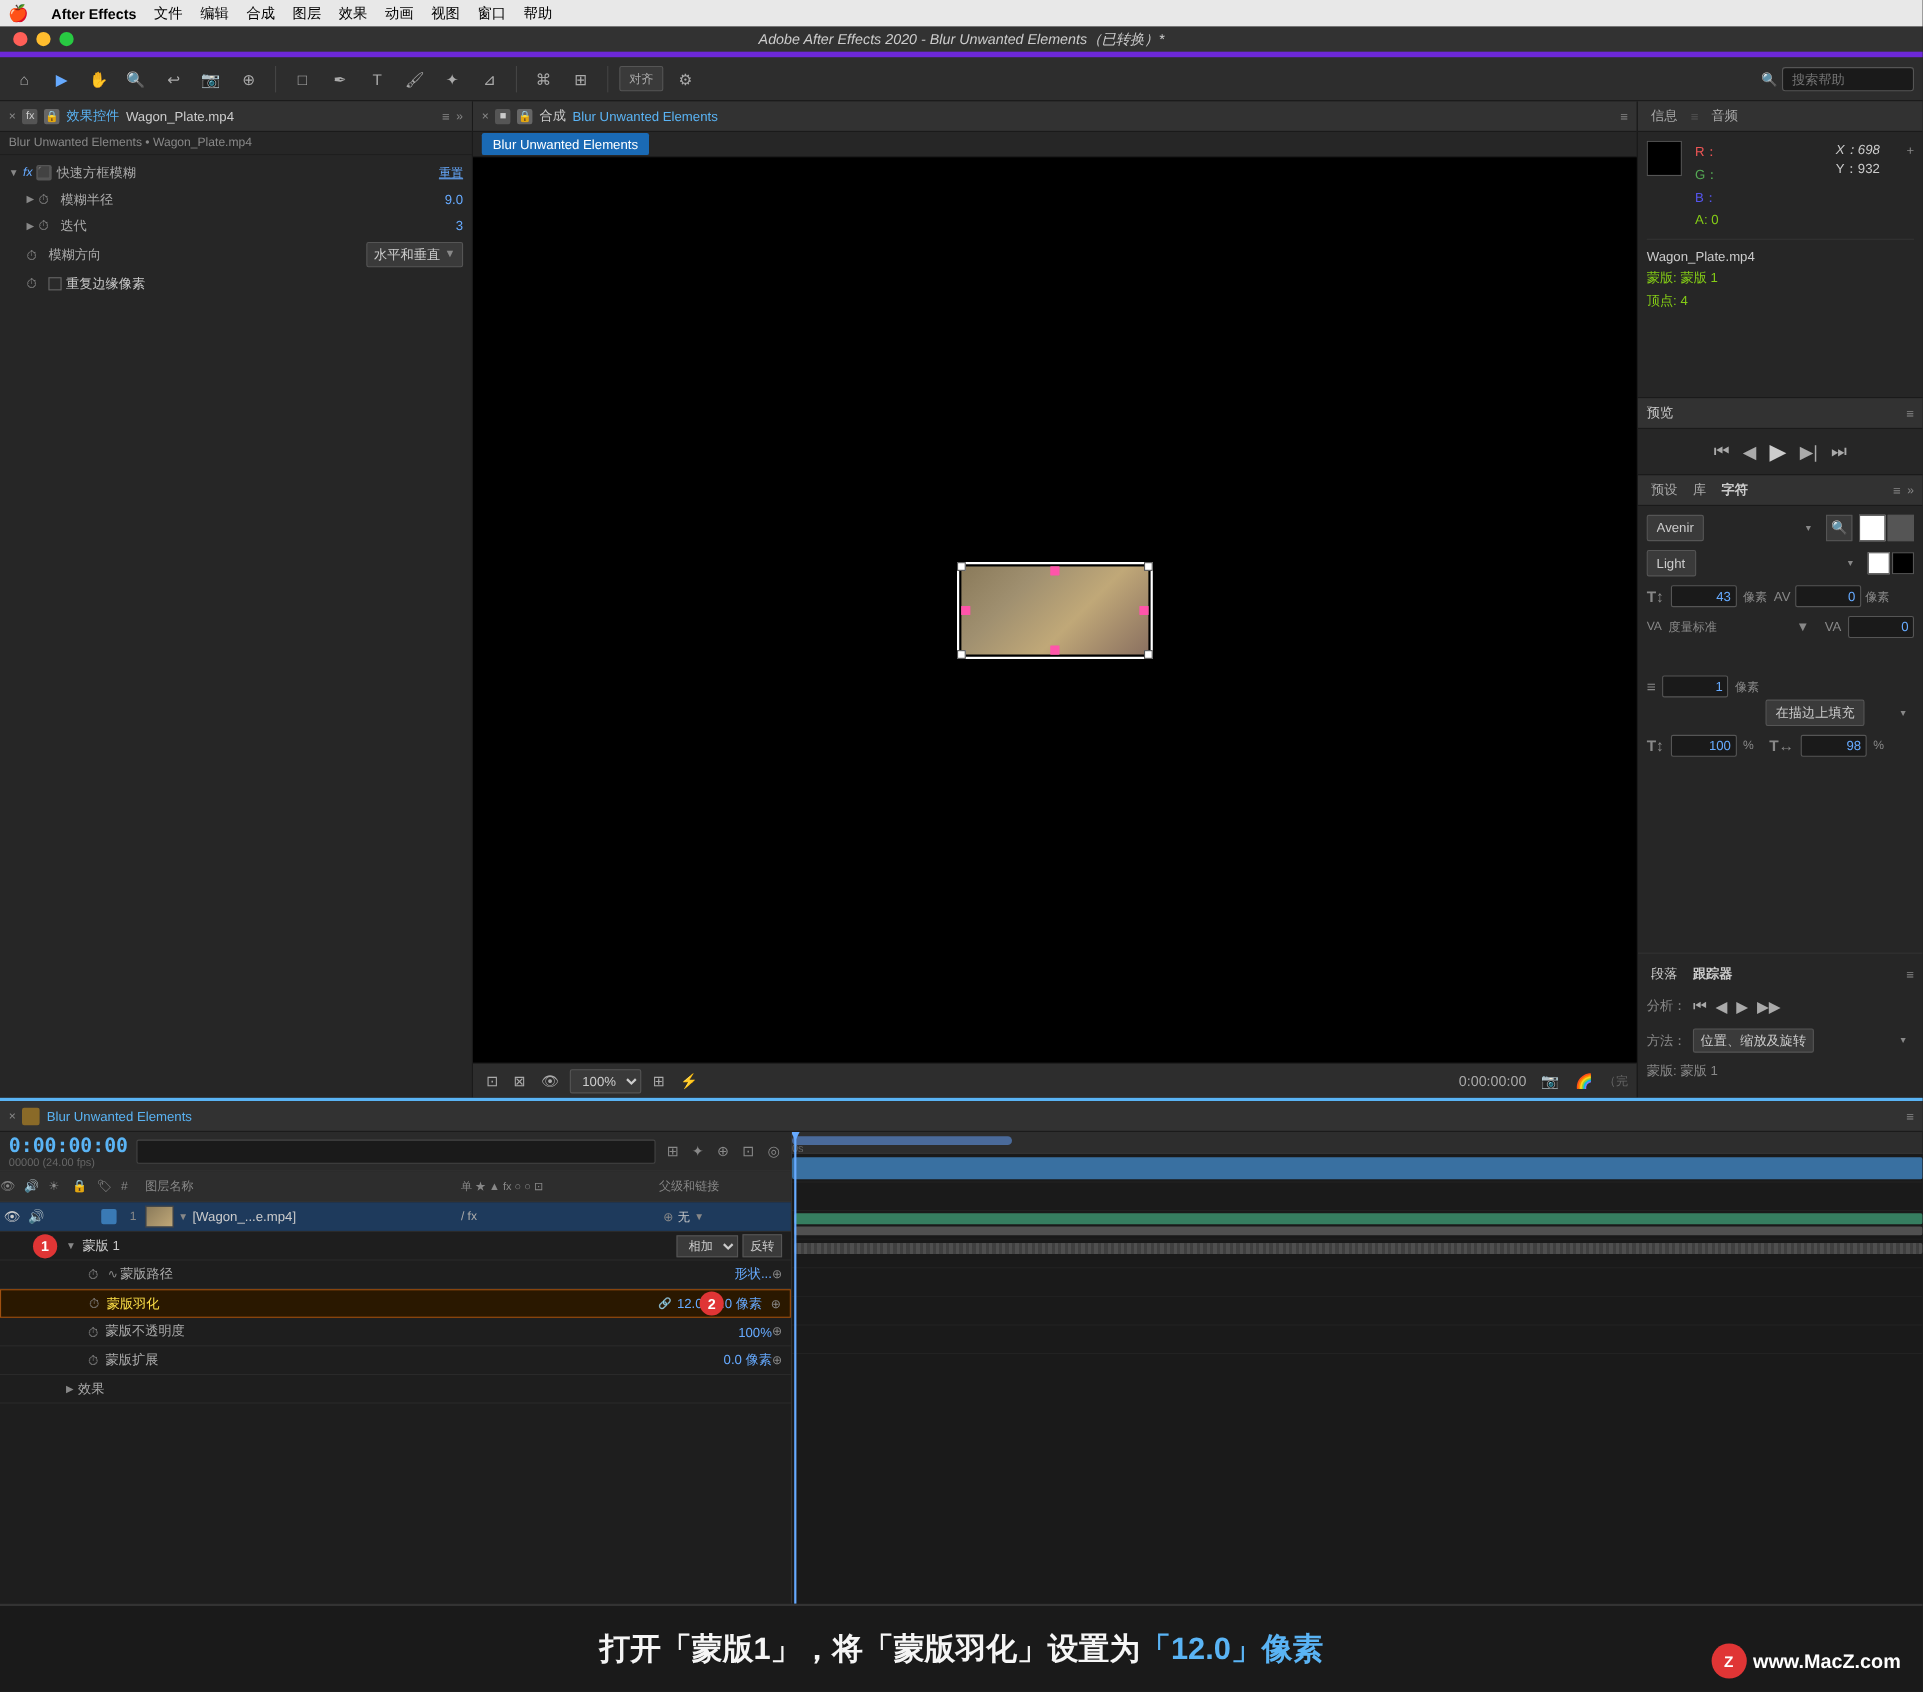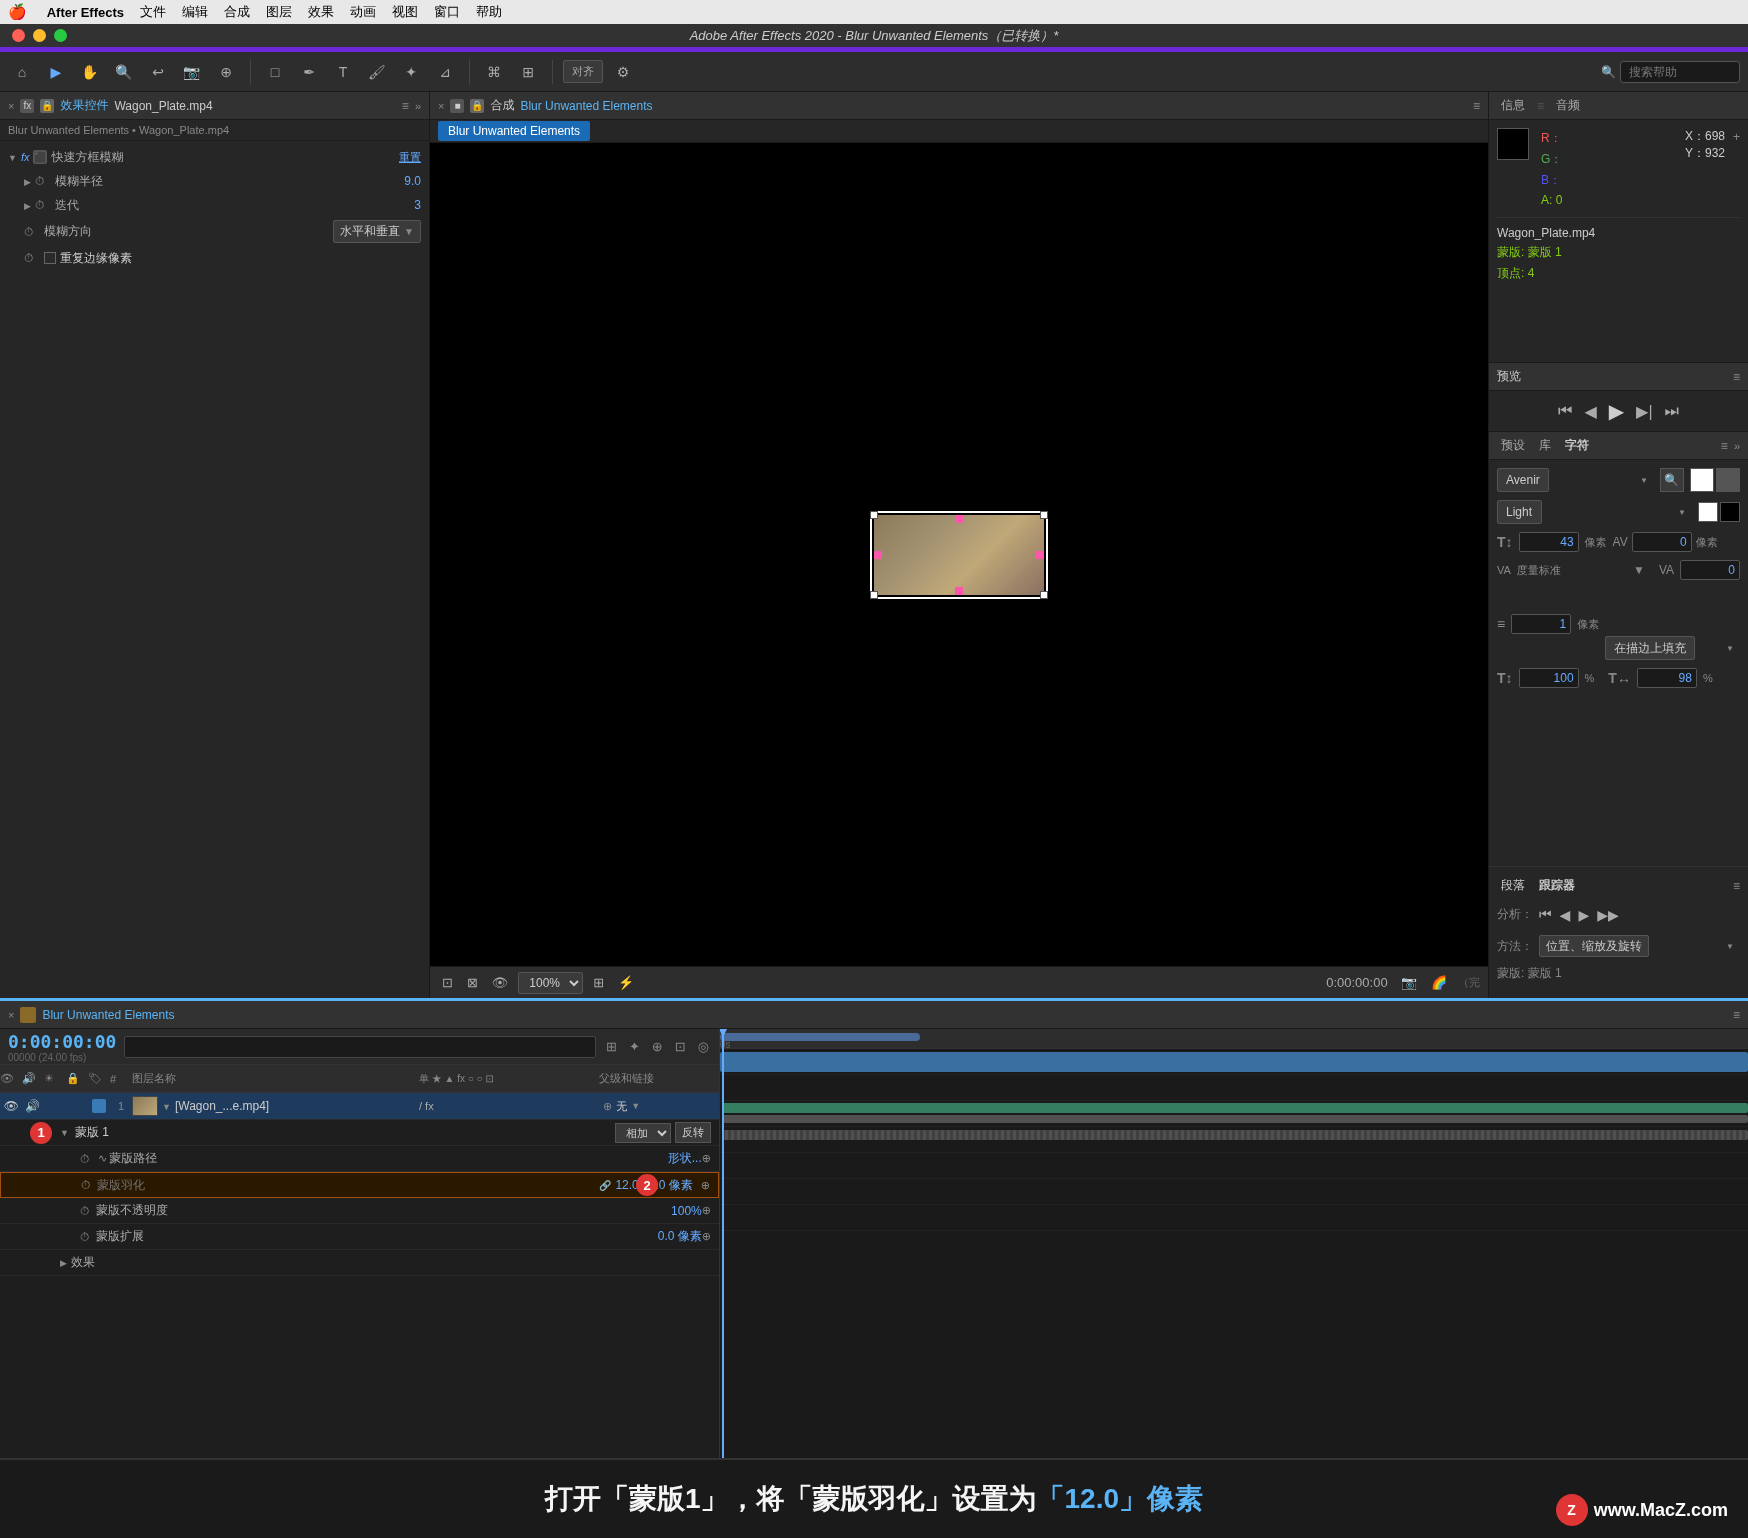--- a/index.html
+++ b/index.html
@@ -925,21 +925,21 @@
                 <span class="info-label g-value">G：</span>
               </div>
               <div class="info-row">
                 <span class="info-label b-value">B：</span>
               </div>
               <div class="info-row">
                 <span class="info-label">A: 0</span>
               </div>
             </div>
             <div>
-              <div style="display:flex; align-items:center; gap:4px;">
+              <div style="display:flex; align-items:center; gap:20px;font-style:italic;">
                 <span class="info-value">X：698</span>
                 <span style="color:#888; margin-left:4px;">+</span>
               </div>
               <div>
                 <span class="info-value">Y：932</span>
               </div>
             </div>
           </div>
           <div style="margin-top:8px; border-top: 1px solid #333; padding-top:6px;">
             <div class="info-row">
@@ -1159,21 +1159,21 @@
           <div class="layer-row" style="padding-left: 80px;">
             <span class="stopwatch">⏱</span>
             <span style="font-size:11px; color:#888; margin:0 2px;">∿</span>
             <span style="color:#aaa; font-size:12px; flex:1;">蒙版路径</span>
             <span class="property-value">形状...</span>
             <span style="color:#888; font-size:11px; padding-right:8px;">⊕</span>
           </div>
 
           <div class="layer-row" style="padding-left:80px; background:#2a1800; border: 1px solid #a05010;">
             <span class="stopwatch">⏱</span>
-            <span style="color:#737373; font-size:12px; flex:1;">蒙版羽化</span>
+            <span style="color:#fde047; font-size:12px; flex:1;">蒙版羽化</span>
             <span style="color:#888; font-size:10px; margin-right:4px;">🔗</span>
             <span style="color:#6af; font-size:12px; padding-right:8px;">12.0,12.0 像素</span>
             <span style="color:#888; font-size:11px; padding-right:8px;">⊕</span>
 
             <div class="badge badge-red" style="right: 60px; top: 50%; transform: translateY(-50%);">2</div>
           </div>
 
           <div class="layer-row" style="padding-left: 80px;">
             <span class="stopwatch">⏱</span>
             <span style="color:#aaa; font-size:12px; flex:1;">蒙版不透明度</span>

